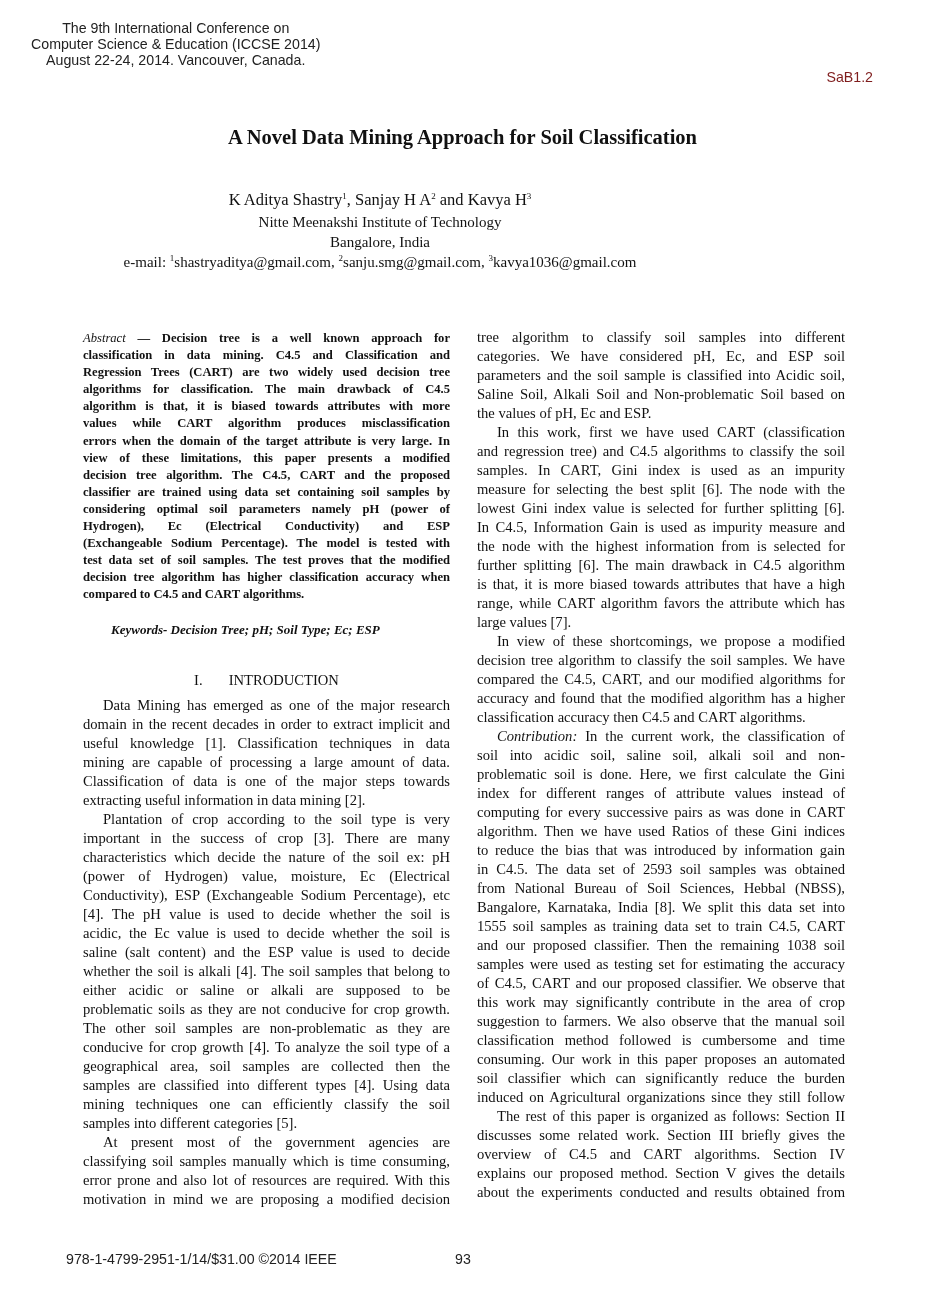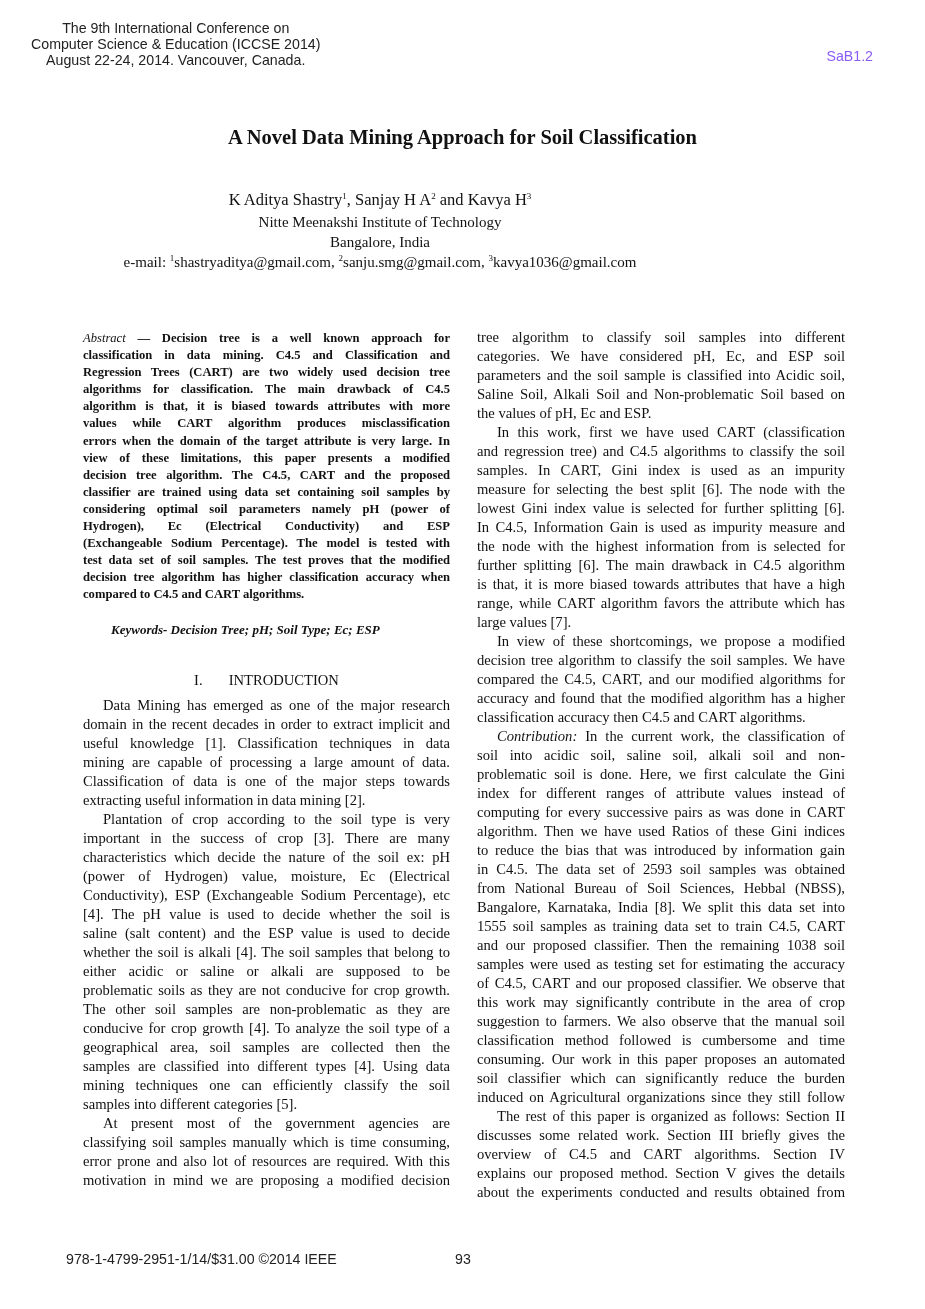--- a/index.html
+++ b/index.html
@@ -1,19 +1,19 @@
 <!DOCTYPE html>
 <html><head>
 <meta charset="utf-8">
 <style>
   html, body { margin: 0; padding: 0; background: #ffffff; }
   body { width: 925px; height: 1309px; position: relative; overflow: hidden; color: #111; }
   .hdr { position: absolute; left: 31px; top: 20px; font-family: "Liberation Sans", sans-serif; font-size: 14.2px; line-height: 16px; color: #222; }
   .hdr div { white-space: nowrap; text-align: center; }
-  .code { position: absolute; right: 52px; top: 48px; font-family: "Liberation Sans", sans-serif; font-size: 14.2px; color: #8b5cf6; }
+  .code { position: absolute; right: 52px; top: 69px; font-family: "Liberation Sans", sans-serif; font-size: 14.2px; color: #7f1d1d; }
   .title { position: absolute; left: 0; width: 925px; top: 126px; text-align: center; font-family: "Liberation Serif", serif; font-weight: bold; font-size: 20.5px; color: #111; }
   .authors { position: absolute; left: 0; width: 760px; top: 190px; text-align: center; font-family: "Liberation Serif", serif; font-size: 16px; line-height: 20px; color: #111; }
   .authors .names { font-size: 16.5px; margin-bottom: 2px; }
   .authors .line { font-size: 15px; line-height: 20px; }
   sup { font-size: 9px; vertical-align: 6px; line-height: 0; }
   .col { position: absolute; font-family: "Liberation Serif", serif; color: #111; }
   .colL { left: 83px; width: 367px; }
   .colR { left: 477px; width: 368px; }
   .ln { display: block; text-align: justify; text-align-last: justify; white-space: nowrap; height: 19px; line-height: 19px; font-size: 14.6px; }
   .ln.last { text-align-last: left; }
@@ -84,20 +84,21 @@
     <span class="ln">Classification of data is one of the major steps towards</span>
     <span class="ln last">extracting useful information in data mining [2].</span>
   </div>
   <div>
     <span class="ln ind">Plantation of crop according to the soil type is very</span>
     <span class="ln">important in the success of crop [3]. There are many</span>
     <span class="ln">characteristics which decide the nature of the soil ex: pH</span>
     <span class="ln">(power of Hydrogen) value, moisture, Ec (Electrical</span>
     <span class="ln">Conductivity), ESP (Exchangeable Sodium Percentage), etc</span>
     <span class="ln">[4]. The pH value is used to decide whether the soil is</span>
+    <span class="ln">acidic, the Ec value is used to decide whether the soil is</span>
     <span class="ln">saline (salt content) and the ESP value is used to decide</span>
     <span class="ln">whether the soil is alkali [4]. The soil samples that belong to</span>
     <span class="ln">either acidic or saline or alkali are supposed to be</span>
     <span class="ln">problematic soils as they are not conducive for crop growth.</span>
     <span class="ln">The other soil samples are non-problematic as they are</span>
     <span class="ln">conducive for crop growth [4]. To analyze the soil type of a</span>
     <span class="ln">geographical area, soil samples are collected then the</span>
     <span class="ln">samples are classified into different types [4]. Using data</span>
     <span class="ln">mining techniques one can efficiently classify the soil</span>
     <span class="ln last">samples into different categories [5].</span>

